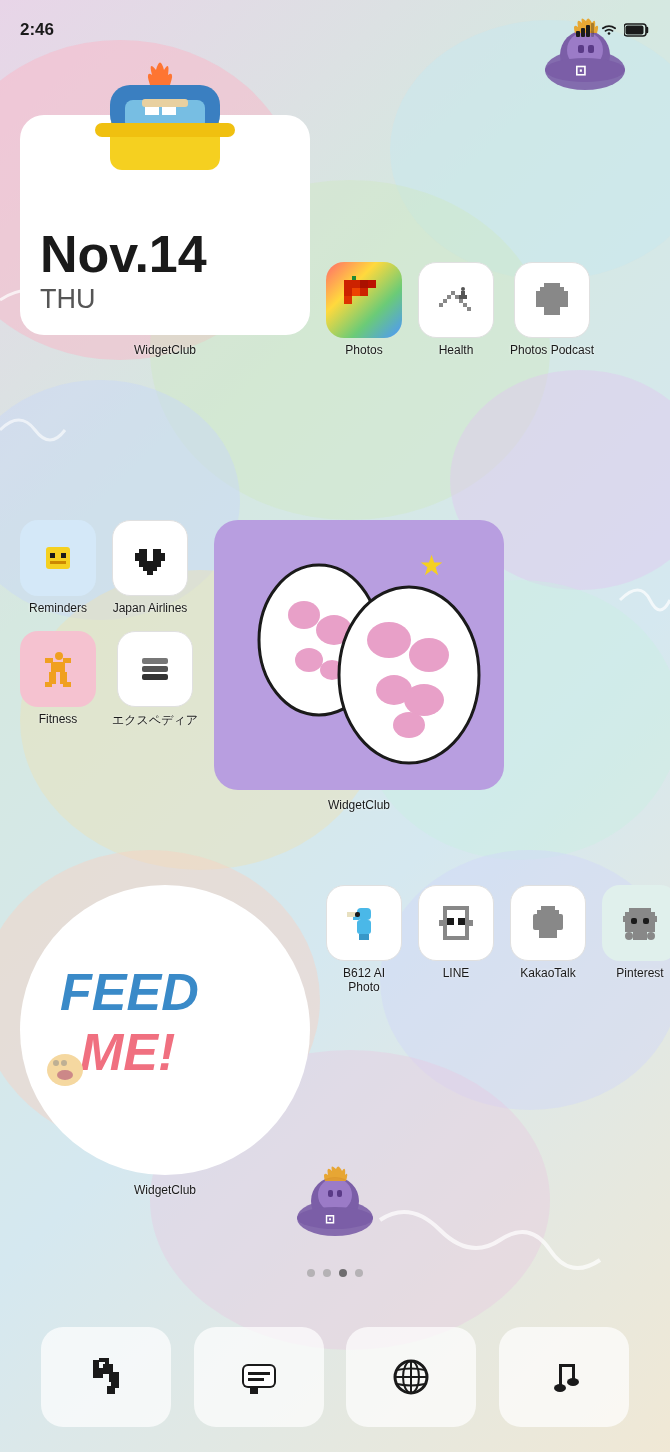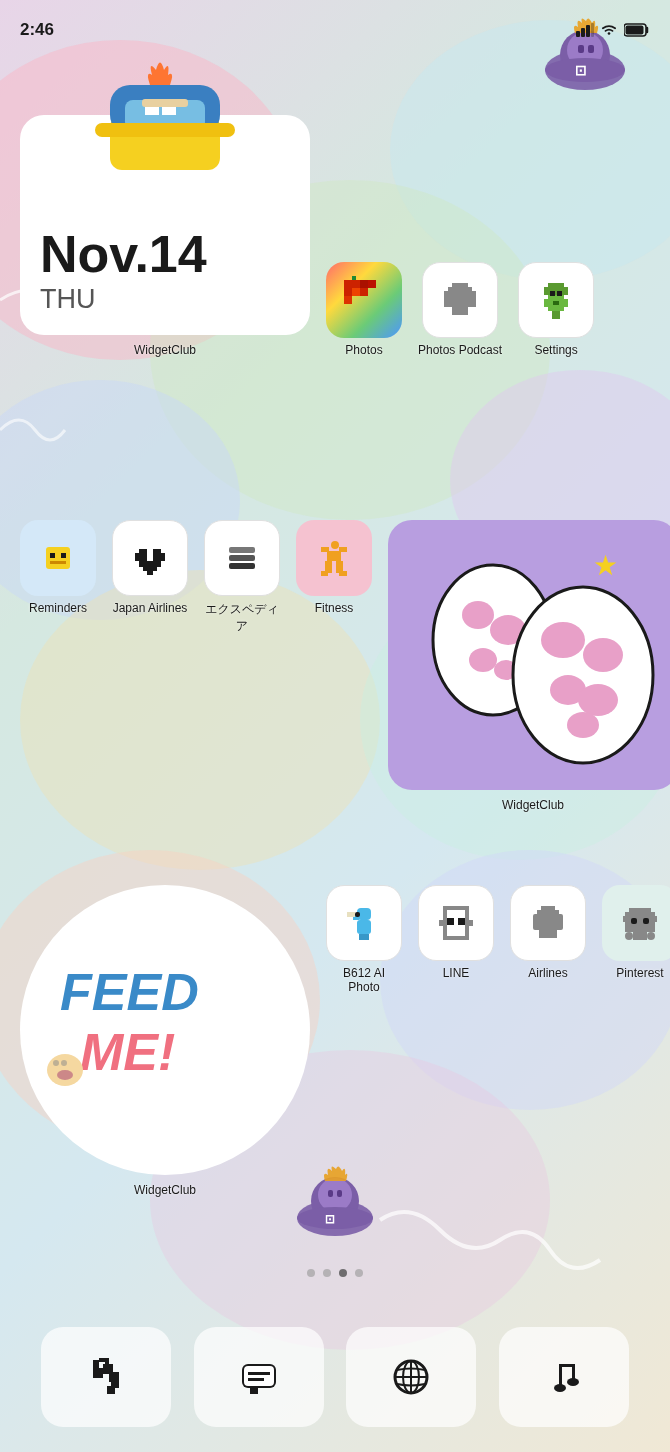--- a/index.html
+++ b/index.html
@@ -147,21 +147,21 @@
       top: 470px;
       left: 20px;
       right: 20px;
       display: flex;
       gap: 16px;
       align-items: flex-start;
     }
 
     .col-left-2x2 {
       display: flex;
-      flex-direction: row;
+      flex-direction: column;
       gap: 16px;
     }
 
     .widget-eggs {
       width: 290px;
       height: 270px;
       background: #b89ee0;
       border-radius: 24px;
       display: flex;
       align-items: center;
@@ -428,60 +428,60 @@
               <rect x="21" y="5" width="8" height="8" fill="#aa1100"></rect>
               <rect x="5" y="21" width="8" height="8" fill="#dd3300"></rect>
               <rect x="13" y="13" width="8" height="8" fill="#ee4400"></rect>
               <rect x="21" y="13" width="8" height="8" fill="#cc2200"></rect>
               <rect x="29" y="5" width="8" height="8" fill="#bb1100"></rect>
             </svg>
           </div>
           <div class="app-label">Photos</div>
         </div>
 
+        <div class="app-icon">
+          <div class="app-icon-img icon-sm icon-health">
+            <svg width="50" height="50" viewBox="0 0 50 50">
+
+              <rect x="8" y="28" width="4" height="4" fill="#888"></rect>
+              <rect x="12" y="24" width="4" height="4" fill="#888"></rect>
+              <rect x="16" y="20" width="4" height="4" fill="#888"></rect>
+              <rect x="20" y="16" width="4" height="4" fill="#888"></rect>
+              <rect x="24" y="20" width="4" height="4" fill="#888"></rect>
+              <rect x="28" y="24" width="4" height="4" fill="#888"></rect>
+              <rect x="32" y="28" width="4" height="4" fill="#888"></rect>
+              <rect x="36" y="32" width="4" height="4" fill="#888"></rect>
+
+              <rect x="30" y="16" width="4" height="4" fill="#555"></rect>
+              <rect x="28" y="20" width="8" height="4" fill="#555"></rect>
+              <rect x="30" y="12" width="4" height="4" rx="2" fill="#555"></rect>
+            </svg>
+          </div>
+          <div class="app-label">Health</div>
+        </div>
       </div>
 
       <div class="small-apps-row">
 
         <div class="app-icon">
           <div class="app-icon-img icon-sm icon-podcasts">
             <svg width="50" height="50" viewBox="0 0 50 50">
 
               <rect x="17" y="8" width="16" height="4" fill="#888"></rect>
               <rect x="13" y="12" width="24" height="4" fill="#888"></rect>
               <rect x="9" y="16" width="32" height="16" fill="#888"></rect>
               <rect x="13" y="32" width="24" height="8" fill="#888"></rect>
               <rect x="9" y="32" width="8" height="8" fill="white"></rect>
               <rect x="33" y="32" width="8" height="8" fill="white"></rect>
               <rect x="17" y="36" width="16" height="4" fill="#888"></rect>
             </svg>
           </div>
           <div class="app-label">Photos Podcast</div>
         </div>
 
-        <div class="app-icon">
-          <div class="app-icon-img icon-sm icon-settings">
-            <svg width="50" height="50" viewBox="0 0 50 50">
-
-              <rect x="17" y="8" width="16" height="12" fill="#5a9a30"></rect>
-              <rect x="13" y="12" width="4" height="8" fill="#5a9a30"></rect>
-              <rect x="33" y="12" width="4" height="8" fill="#5a9a30"></rect>
-              <rect x="17" y="20" width="16" height="16" fill="#6ab840"></rect>
-              <rect x="13" y="24" width="4" height="8" fill="#6ab840"></rect>
-              <rect x="33" y="24" width="4" height="8" fill="#6ab840"></rect>
-              <rect x="21" y="36" width="4" height="8" fill="#5a9a30"></rect>
-              <rect x="25" y="36" width="4" height="8" fill="#5a9a30"></rect>
-
-              <rect x="19" y="16" width="5" height="5" fill="#1a1a1a"></rect>
-              <rect x="26" y="16" width="5" height="5" fill="#1a1a1a"></rect>
-              <rect x="22" y="26" width="6" height="4" fill="#2a6a10"></rect>
-            </svg>
-          </div>
-          <div class="app-label">Settings</div>
-        </div>
       </div>
     </div>
   </div>
 
   <div class="row3">
 
     <div class="col-left-2x2">
       <div class="small-apps-row">
 
         <div class="app-icon">
@@ -514,47 +514,47 @@
               <rect x="18" y="34" width="14" height="4" fill="#1a1a1a"></rect>
               <rect x="22" y="38" width="6" height="4" fill="#1a1a1a"></rect>
             </svg>
           </div>
           <div class="app-label">Japan Airlines</div>
         </div>
       </div>
       <div class="small-apps-row">
 
         <div class="app-icon">
-          <div class="app-icon-img icon-sm icon-expedia">
-            <svg width="50" height="50" viewBox="0 0 50 50">
-
-              <rect x="12" y="30" width="26" height="6" rx="2" fill="#333"></rect>
-              <rect x="12" y="22" width="26" height="6" rx="2" fill="#555"></rect>
-              <rect x="12" y="14" width="26" height="6" rx="2" fill="#777"></rect>
-            </svg>
-          </div>
-          <div class="app-label">エクスペディア</div>
-        </div>
-
-        <div class="app-icon">
           <div class="app-icon-img icon-sm icon-fitness">
             <svg width="50" height="50" viewBox="0 0 50 50">
 
               <rect x="22" y="8" width="8" height="8" rx="4" fill="#f0a020"></rect>
               <rect x="18" y="18" width="14" height="10" fill="#f0a020"></rect>
               <rect x="12" y="14" width="8" height="5" fill="#f0a020"></rect>
               <rect x="30" y="14" width="8" height="5" fill="#f0a020"></rect>
               <rect x="16" y="28" width="7" height="12" fill="#f0a020"></rect>
               <rect x="27" y="28" width="7" height="12" fill="#f0a020"></rect>
               <rect x="12" y="38" width="7" height="5" fill="#f0a020"></rect>
               <rect x="30" y="38" width="8" height="5" fill="#f0a020"></rect>
             </svg>
           </div>
           <div class="app-label">Fitness</div>
         </div>
+
+        <div class="app-icon">
+          <div class="app-icon-img icon-sm icon-expedia">
+            <svg width="50" height="50" viewBox="0 0 50 50">
+
+              <rect x="12" y="30" width="26" height="6" rx="2" fill="#333"></rect>
+              <rect x="12" y="22" width="26" height="6" rx="2" fill="#555"></rect>
+              <rect x="12" y="14" width="26" height="6" rx="2" fill="#777"></rect>
+            </svg>
+          </div>
+          <div class="app-label">エクスペディア</div>
+        </div>
       </div>
     </div>
 
     <div class="widget-wrapper">
       <div class="widget-eggs">
         <svg width="290" height="270" viewBox="0 0 290 270">
 
           <text x="205" y="55" font-size="28" fill="#f5d020">★</text>
           <text x="60" y="170" font-size="24" fill="#f5d020">★</text>
 
@@ -641,21 +641,21 @@
 
               <rect x="18" y="8" width="14" height="4" fill="#888"></rect>
               <rect x="14" y="12" width="22" height="4" fill="#888"></rect>
               <rect x="10" y="16" width="30" height="16" rx="2" fill="#888"></rect>
               <rect x="14" y="32" width="22" height="8" fill="#888"></rect>
               <rect x="10" y="32" width="6" height="8" fill="white"></rect>
               <rect x="34" y="32" width="6" height="8" fill="white"></rect>
               <rect x="18" y="36" width="14" height="4" fill="#888"></rect>
             </svg>
           </div>
-          <div class="app-label">Airlines</div>
+          <div class="app-label">KakaoTalk</div>
         </div>
 
         <div class="app-icon">
           <div class="app-icon-img icon-sm icon-pinterest">
             <svg width="50" height="50" viewBox="0 0 50 50">
 
               <rect x="14" y="10" width="22" height="4" fill="#888"></rect>
               <rect x="10" y="14" width="30" height="20" fill="#888"></rect>
               <rect x="10" y="34" width="8" height="8" rx="4" fill="#888"></rect>
               <rect x="32" y="34" width="8" height="8" rx="4" fill="#888"></rect>

